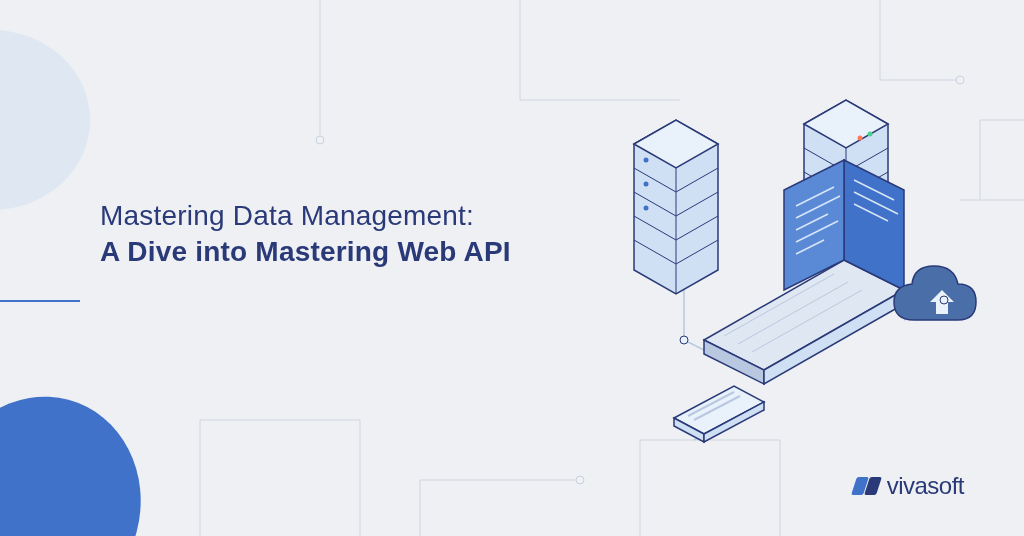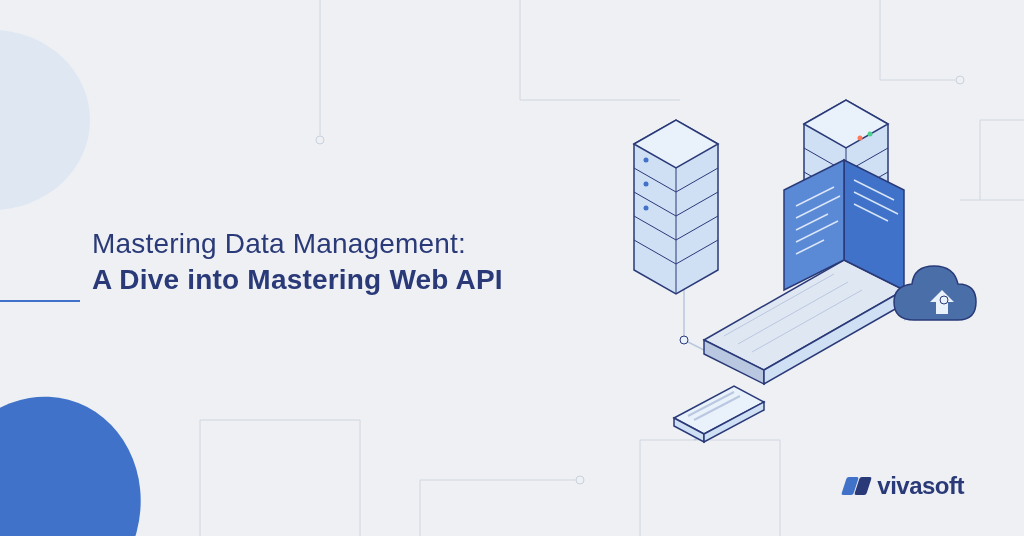--- a/index.html
+++ b/index.html
@@ -31,23 +31,22 @@
   .grid {
     position: absolute; inset: 0;
     pointer-events: none;
   }
   .grid line { stroke: #d0d6e0; stroke-width: 1; }
   .grid circle { fill: #eef0f3; stroke: #cad1de; stroke-width: 1; }
 
   
   .heading-block {
     position: absolute;
-    top: 200px; left: 92px;
+    top: 200px; left: 100px;
     width: 480px;
-    margin-top: 28px;
   }
   .heading-line1 {
     font-size: 28px;
     color: #2a3a78;
     font-weight: 400;
     letter-spacing: 0.2px;
   }
   .heading-line2 {
     font-size: 28px;
     color: #2a3a78;
@@ -81,21 +80,21 @@
   }
   .brand-mark span {
     width: 12px; height: 18px;
     transform: skewX(-18deg);
     border-radius: 2px;
   }
   .brand-mark span.b1 { background: #3f72c8; }
   .brand-mark span.b2 { background: #2a3a78; }
   .brand-text {
     font-size: 24px;
-    font-weight: 700;
+    font-weight: 400;
     color: #2a3a78;
     letter-spacing: -0.5px;
   }
 </style>
 </head>
 <body>
 
 <div class="blob-top-left"></div>
 <div class="blob-bottom-left"></div>
 

